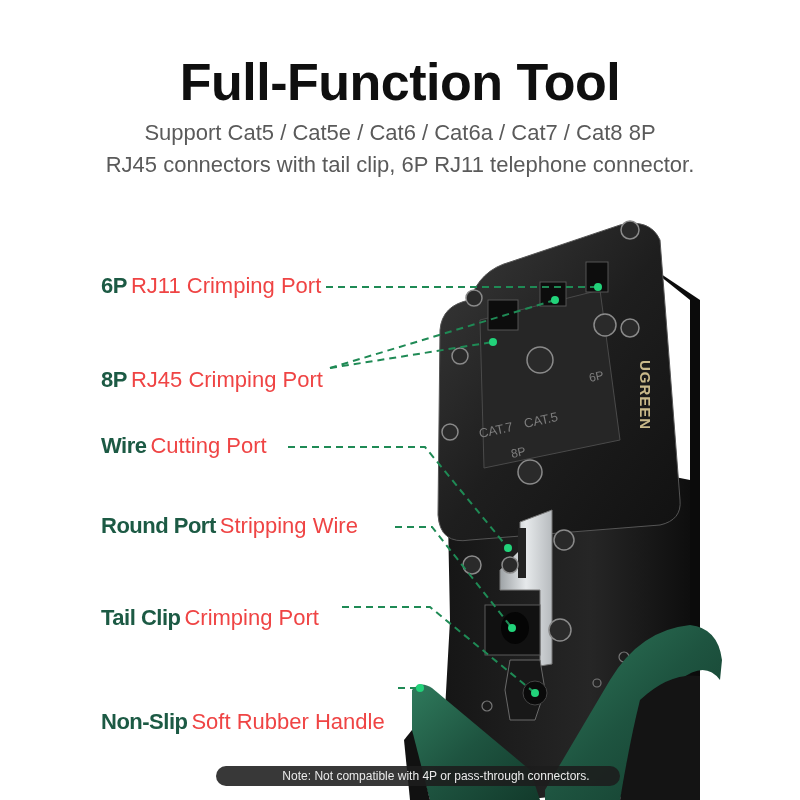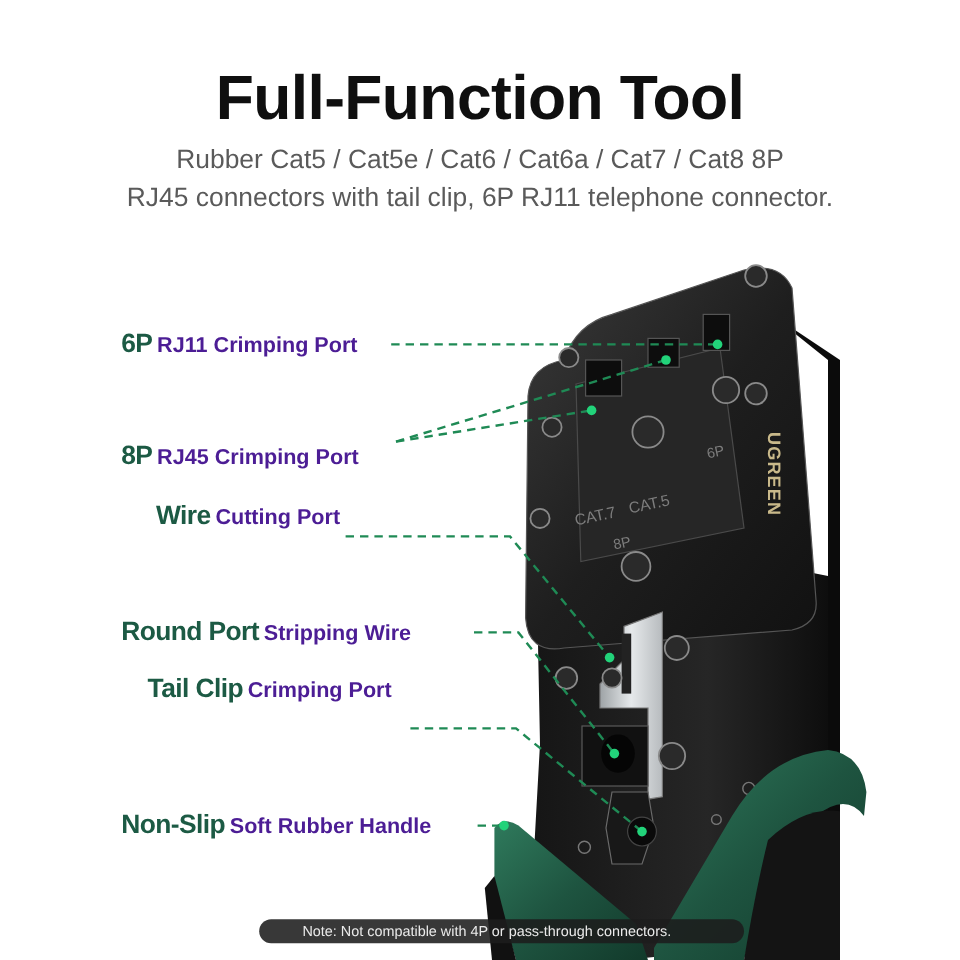--- a/index.html
+++ b/index.html
@@ -4,28 +4,28 @@
   <style>
     html, body { margin: 0; padding: 0; background: #ffffff; }
     body { width: 800px; height: 800px; position: relative; overflow: hidden; font-family: "Liberation Sans", "DejaVu Sans", sans-serif; }
     .title { position: absolute; left: 0; top: 52px; width: 800px; text-align: center; font-size: 52px; font-weight: 700; color: #0f0f0f; letter-spacing: -0.5px; line-height: 60px; }
     .subtitle { position: absolute; left: 0; width: 800px; text-align: center; font-size: 22px; color: #5a5a5a; line-height: 30px; }
     .sub1 { top: 118px; }
     .sub2 { top: 150px; }
     .tool-svg { position: absolute; left: 0; top: 0; width: 800px; height: 800px; }
     .label { position: absolute; left: 101px; white-space: nowrap; line-height: 28px; }
     .label .strong { font-size: 22px; font-weight: 700; color: #1c5a44; letter-spacing: -0.5px; }
-    .label .rest { font-size: 18px; color: #4c1d95; margin-left: 4px; font-weight: bold; }
-    .note { position: absolute; left: 216px; top: 766px; width: 368px; height: 20px; border-radius: 10px; background: rgba(28,28,28,0.88); color: #eaeaea; font-size: 12px; line-height: 20px; padding-left: 36px; }
+    .label .rest { font-size: 22px; color: #ef4444; margin-left: 4px; }
+    .note { position: absolute; left: 216px; top: 766px; width: 368px; height: 20px; border-radius: 10px; background: rgba(28,28,28,0.88); color: #eaeaea; font-size: 12px; text-align: center; line-height: 20px; padding-left: 36px; }
   </style>
 </head>
 <body>
 
 <div class="title">Full-Function Tool</div>
-<div class="subtitle sub1">Rubber Cat5 / Cat5e / Cat6 / Cat6a / Cat7 / Cat8 8P</div>
+<div class="subtitle sub1">Support Cat5 / Cat5e / Cat6 / Cat6a / Cat7 / Cat8 8P</div>
 <div class="subtitle sub2">RJ45 connectors with tail clip, 6P RJ11 telephone connector.</div>
 
 <svg class="tool-svg" viewBox="0 0 800 800" xmlns="http://www.w3.org/2000/svg">
   <defs>
     <linearGradient id="plateGrad" x1="0" y1="0" x2="1" y2="1">
       <stop offset="0" stop-color="#3a3a3a"></stop>
       <stop offset="0.5" stop-color="#1e1e1e"></stop>
       <stop offset="1" stop-color="#111"></stop>
     </linearGradient>
     <linearGradient id="bodyGrad" x1="0" y1="0" x2="1" y2="0">
@@ -127,26 +127,26 @@
     <circle cx="420" cy="688" r="4"></circle>
   </g>
 </svg>
 
 <div class="label" style="top:272px;">
   <span class="strong">6P</span><span class="rest">RJ11 Crimping Port</span>
 </div>
 <div class="label" style="top:366px;">
   <span class="strong">8P</span><span class="rest">RJ45 Crimping Port</span>
 </div>
-<div class="label" style="top:416px;margin-left:29px;">
+<div class="label" style="top:432px;">
   <span class="strong">Wire</span><span class="rest">Cutting Port</span>
 </div>
 <div class="label" style="top:512px;">
   <span class="strong">Round Port</span><span class="rest">Stripping Wire</span>
 </div>
-<div class="label" style="top:560px;margin-left:22px;">
+<div class="label" style="top:604px;">
   <span class="strong">Tail Clip</span><span class="rest">Crimping Port</span>
 </div>
-<div class="label" style="top:673px;">
+<div class="label" style="top:708px;">
   <span class="strong">Non-Slip</span><span class="rest">Soft Rubber Handle</span>
 </div>
 
 <div class="note">Note: Not compatible with 4P or pass-through connectors.</div>
 
 </body></html>

